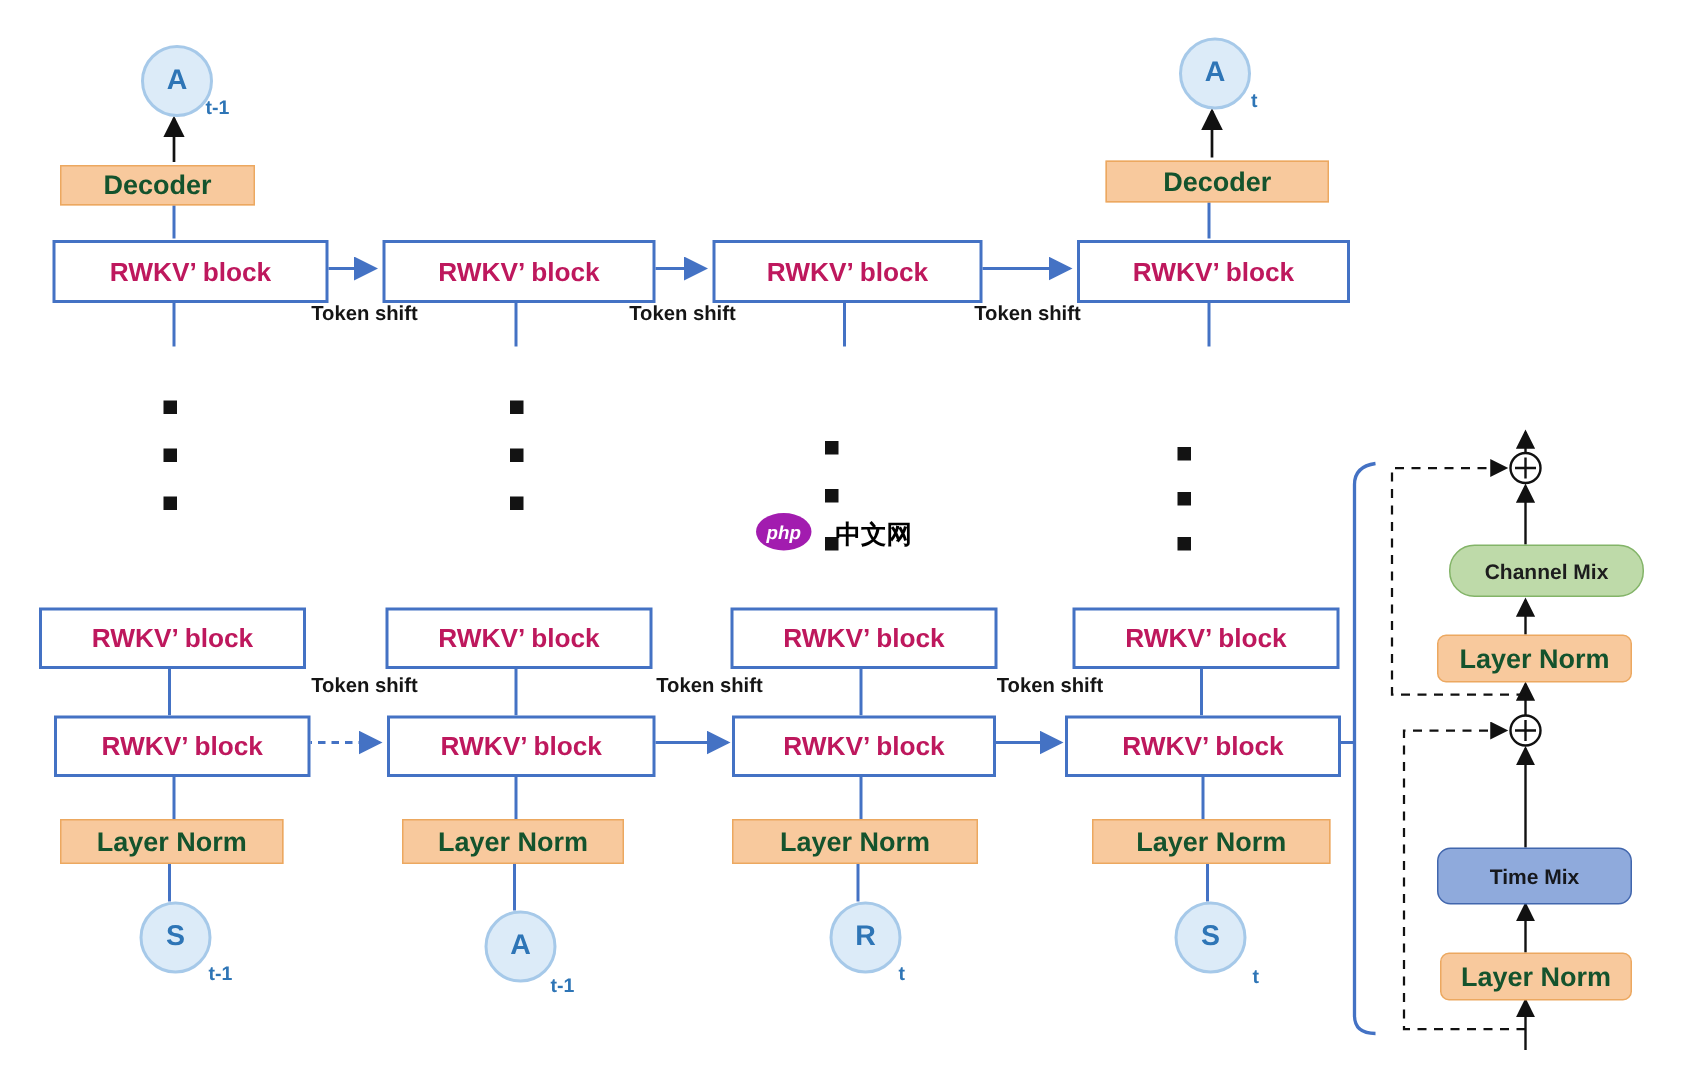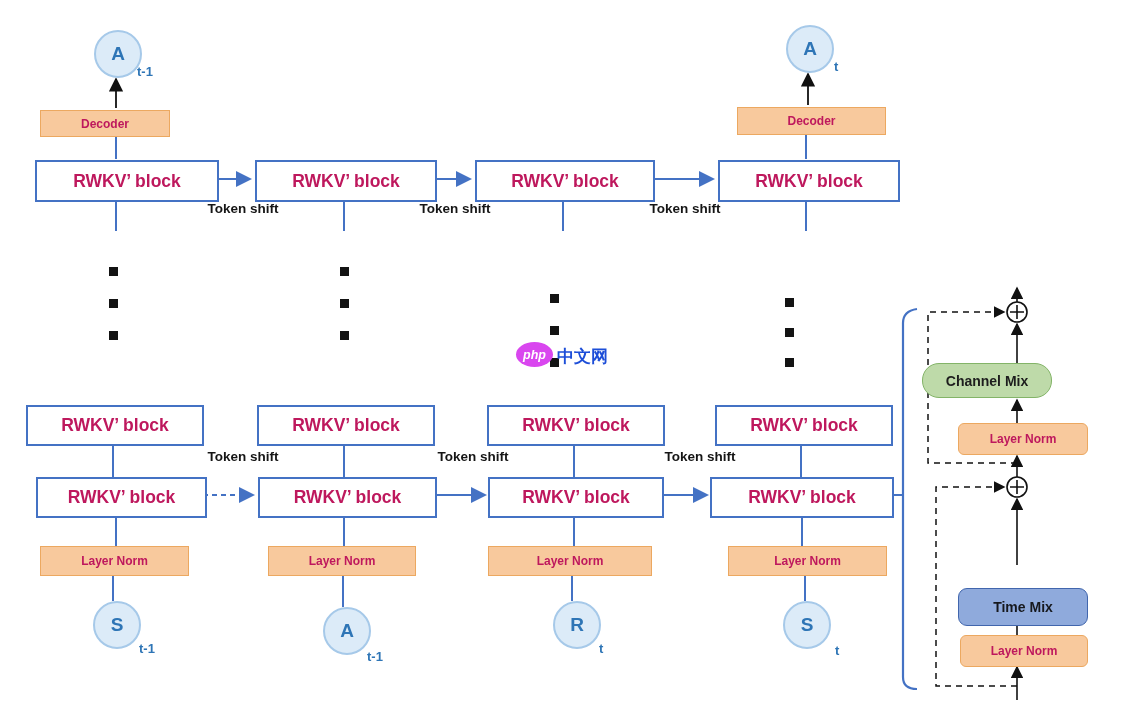--- a/index.html
+++ b/index.html
@@ -1,28 +1,28 @@
 <!DOCTYPE html>
 <html><head>
 <meta charset="utf-8">
 <style>
   html,body{margin:0;padding:0;background:#fff;}
   body{font-family:"Liberation Sans","DejaVu Sans",sans-serif;}
   .stage{position:relative;width:1124px;height:716px;background:#ffffff;overflow:hidden;}
   .connectors{position:absolute;left:0;top:0;width:1124px;height:716px;}
   .rwkv-block{position:absolute;background:#fff;border:2px solid #4472c4;display:flex;align-items:center;justify-content:center;font-weight:bold;font-size:17.5px;color:#be185d;white-space:nowrap;}
-  .orange-box{position:absolute;background:#f8c99d;border:1.5px solid #eca860;display:flex;align-items:center;justify-content:center;font-size:12px;font-weight:600;color:#be185d;white-space:nowrap;}
+  .orange-box{position:absolute;background:#f8c99d;border:1.5px solid #eca860;display:flex;align-items:center;justify-content:center;font-size:18px;font-weight:600;color:#14532d;white-space:nowrap;}
   .rounded{border-radius:6px;}
   .token-shift{position:absolute;font-size:13.5px;font-weight:bold;color:#151515;text-align:center;white-space:nowrap;}
   .node-circle{position:absolute;width:44px;height:44px;border-radius:50%;background:#dcebf8;border:2px solid #a6c9e9;display:flex;align-items:center;justify-content:center;font-size:19px;font-weight:bold;color:#2e75b6;}
   .subscript{position:absolute;font-size:13px;font-weight:600;color:#2e75b6;white-space:nowrap;text-align:center;}
   .green-box{position:absolute;background:#bedaa9;border:1.5px solid #83b468;border-radius:9px;display:flex;align-items:center;justify-content:center;font-size:14px;font-weight:600;color:#1d1d1d;}
-  .blue-box{position:absolute;background:#8faadc;border:1.5px solid #4166ad;border-radius:9px;display:flex;align-items:center;justify-content:center;font-size:14px;font-weight:600;color:#16181d;margin-top:23px;}
-  .wm-badge{position:absolute;left:516px;top:342px;width:37px;height:25px;border-radius:50%;background:#d946ef;color:#fff;font-weight:bold;font-style:italic;font-size:12.5px;display:flex;align-items:center;justify-content:center;}
-  .wm-text{position:absolute;left:557px;top:345px;font-size:17px;font-weight:bold;color:#1d4ed8;white-space:nowrap;}
+  .blue-box{position:absolute;background:#8faadc;border:1.5px solid #4166ad;border-radius:9px;display:flex;align-items:center;justify-content:center;font-size:14px;font-weight:600;color:#16181d;}
+  .wm-badge{position:absolute;left:504px;top:342px;width:37px;height:25px;border-radius:50%;background:#a21caf;color:#fff;font-weight:bold;font-style:italic;font-size:12.5px;display:flex;align-items:center;justify-content:center;}
+  .wm-text{position:absolute;left:557px;top:345px;font-size:17px;font-weight:bold;color:#000000;white-space:nowrap;}
 </style>
 </head>
 <body>
 
 <div class="stage">
 
   <svg class="connectors" viewBox="0 0 1124 716" xmlns="http://www.w3.org/2000/svg">
     <defs>
       <marker id="ab" markerWidth="9" markerHeight="8" refX="7" refY="4" orient="auto">
         <path d="M0,0 L8,4 L0,8 z" fill="#4472c4"></path>
@@ -157,18 +157,18 @@
 
   <div class="node-circle" style="left:323px;top:607px;">A</div>
   <span class="subscript" style="left:367px;top:649px;">t-1</span>
 
   <div class="node-circle" style="left:553px;top:601px;">R</div>
   <span class="subscript" style="left:599px;top:641px;">t</span>
 
   <div class="node-circle" style="left:783px;top:601px;">S</div>
   <span class="subscript" style="left:835px;top:643px;">t</span>
 
-  <div class="green-box" style="left:922px;top:363px;width:128px;height:33px;border-radius:17px;">Channel Mix</div>
+  <div class="green-box" style="left:966px;top:363px;width:128px;height:33px;border-radius:17px;">Channel Mix</div>
   <div class="orange-box rounded" style="left:958px;top:423px;width:128px;height:30px;">Layer Norm</div>
   <div class="blue-box" style="left:958px;top:565px;width:128px;height:36px;">Time Mix</div>
   <div class="orange-box rounded" style="left:960px;top:635px;width:126px;height:30px;">Layer Norm</div>
 
 </div>
 
 </body></html>

